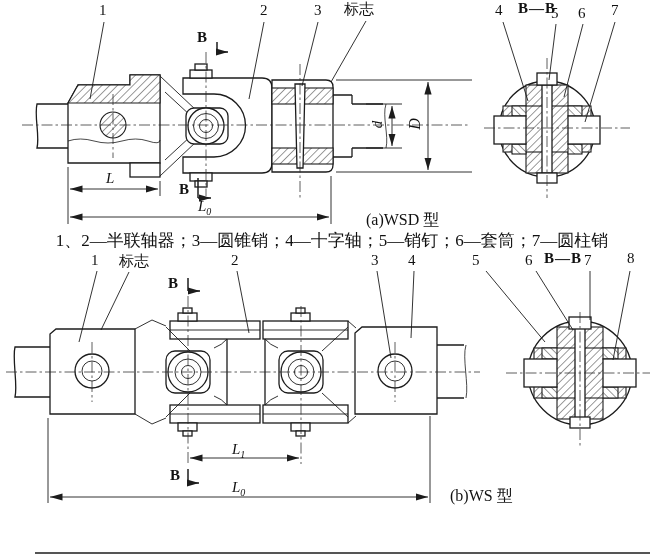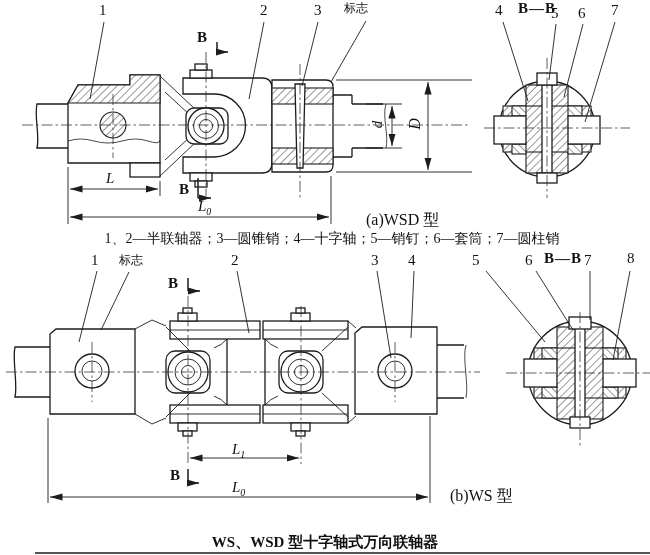--- a/index.html
+++ b/index.html
@@ -1,23 +1,23 @@
 <!DOCTYPE html>
 <html><head>
 <meta charset="utf-8">
 <style>
   html,body{margin:0;padding:0;background:#fff}
   .stage{position:relative;width:650px;height:555px;background:#fff;
          font-family:"Liberation Serif","DejaVu Serif",serif;color:#111;overflow:hidden}
   .stage svg{position:absolute;left:0;top:0}
   .t{position:absolute;line-height:1;white-space:nowrap}
   .num{font-size:15px}
-  .cjk{font-size:12px}
+  .cjk{font-size:15px}
   .type{font-size:16px}
-  .cap{font-size:14px;transform:translateX(-50%)}
+  .cap{font-size:17px;transform:translateX(-50%)}
   .ttl{font-size:15px;font-weight:bold;transform:translateX(-50%)}
   .bb{font-size:15px;font-weight:700;letter-spacing:1px}
   .bl{font-size:15px;font-weight:600}
   .dimlbl{font-size:15px;font-style:italic}
   .dimlbl sub{font-size:10px;font-style:italic}
   .rot{transform:rotate(-90deg)}
 </style>
 </head>
 <body>
 
@@ -230,15 +230,14 @@
 <div class="t num" style="left:584px;top:253px">7</div>
 <div class="t num" style="left:627px;top:251px">8</div>
 
 <div class="t bl" style="left:168px;top:276px">B</div>
 <div class="t bl" style="left:170px;top:468px">B</div>
 
 <div class="t dimlbl" style="left:232px;top:442px"><i>L</i><sub>1</sub></div>
 <div class="t dimlbl" style="left:232px;top:480px"><i>L</i><sub>0</sub></div>
 
 <div class="t type" style="left:450px;top:488px">(b)WS 型</div>
-<div class="t ttl" style="left:325px;top:535px">WS、WSD 型十字轴式万向联轴器</div>
 
 </div>
 
 </body></html>

